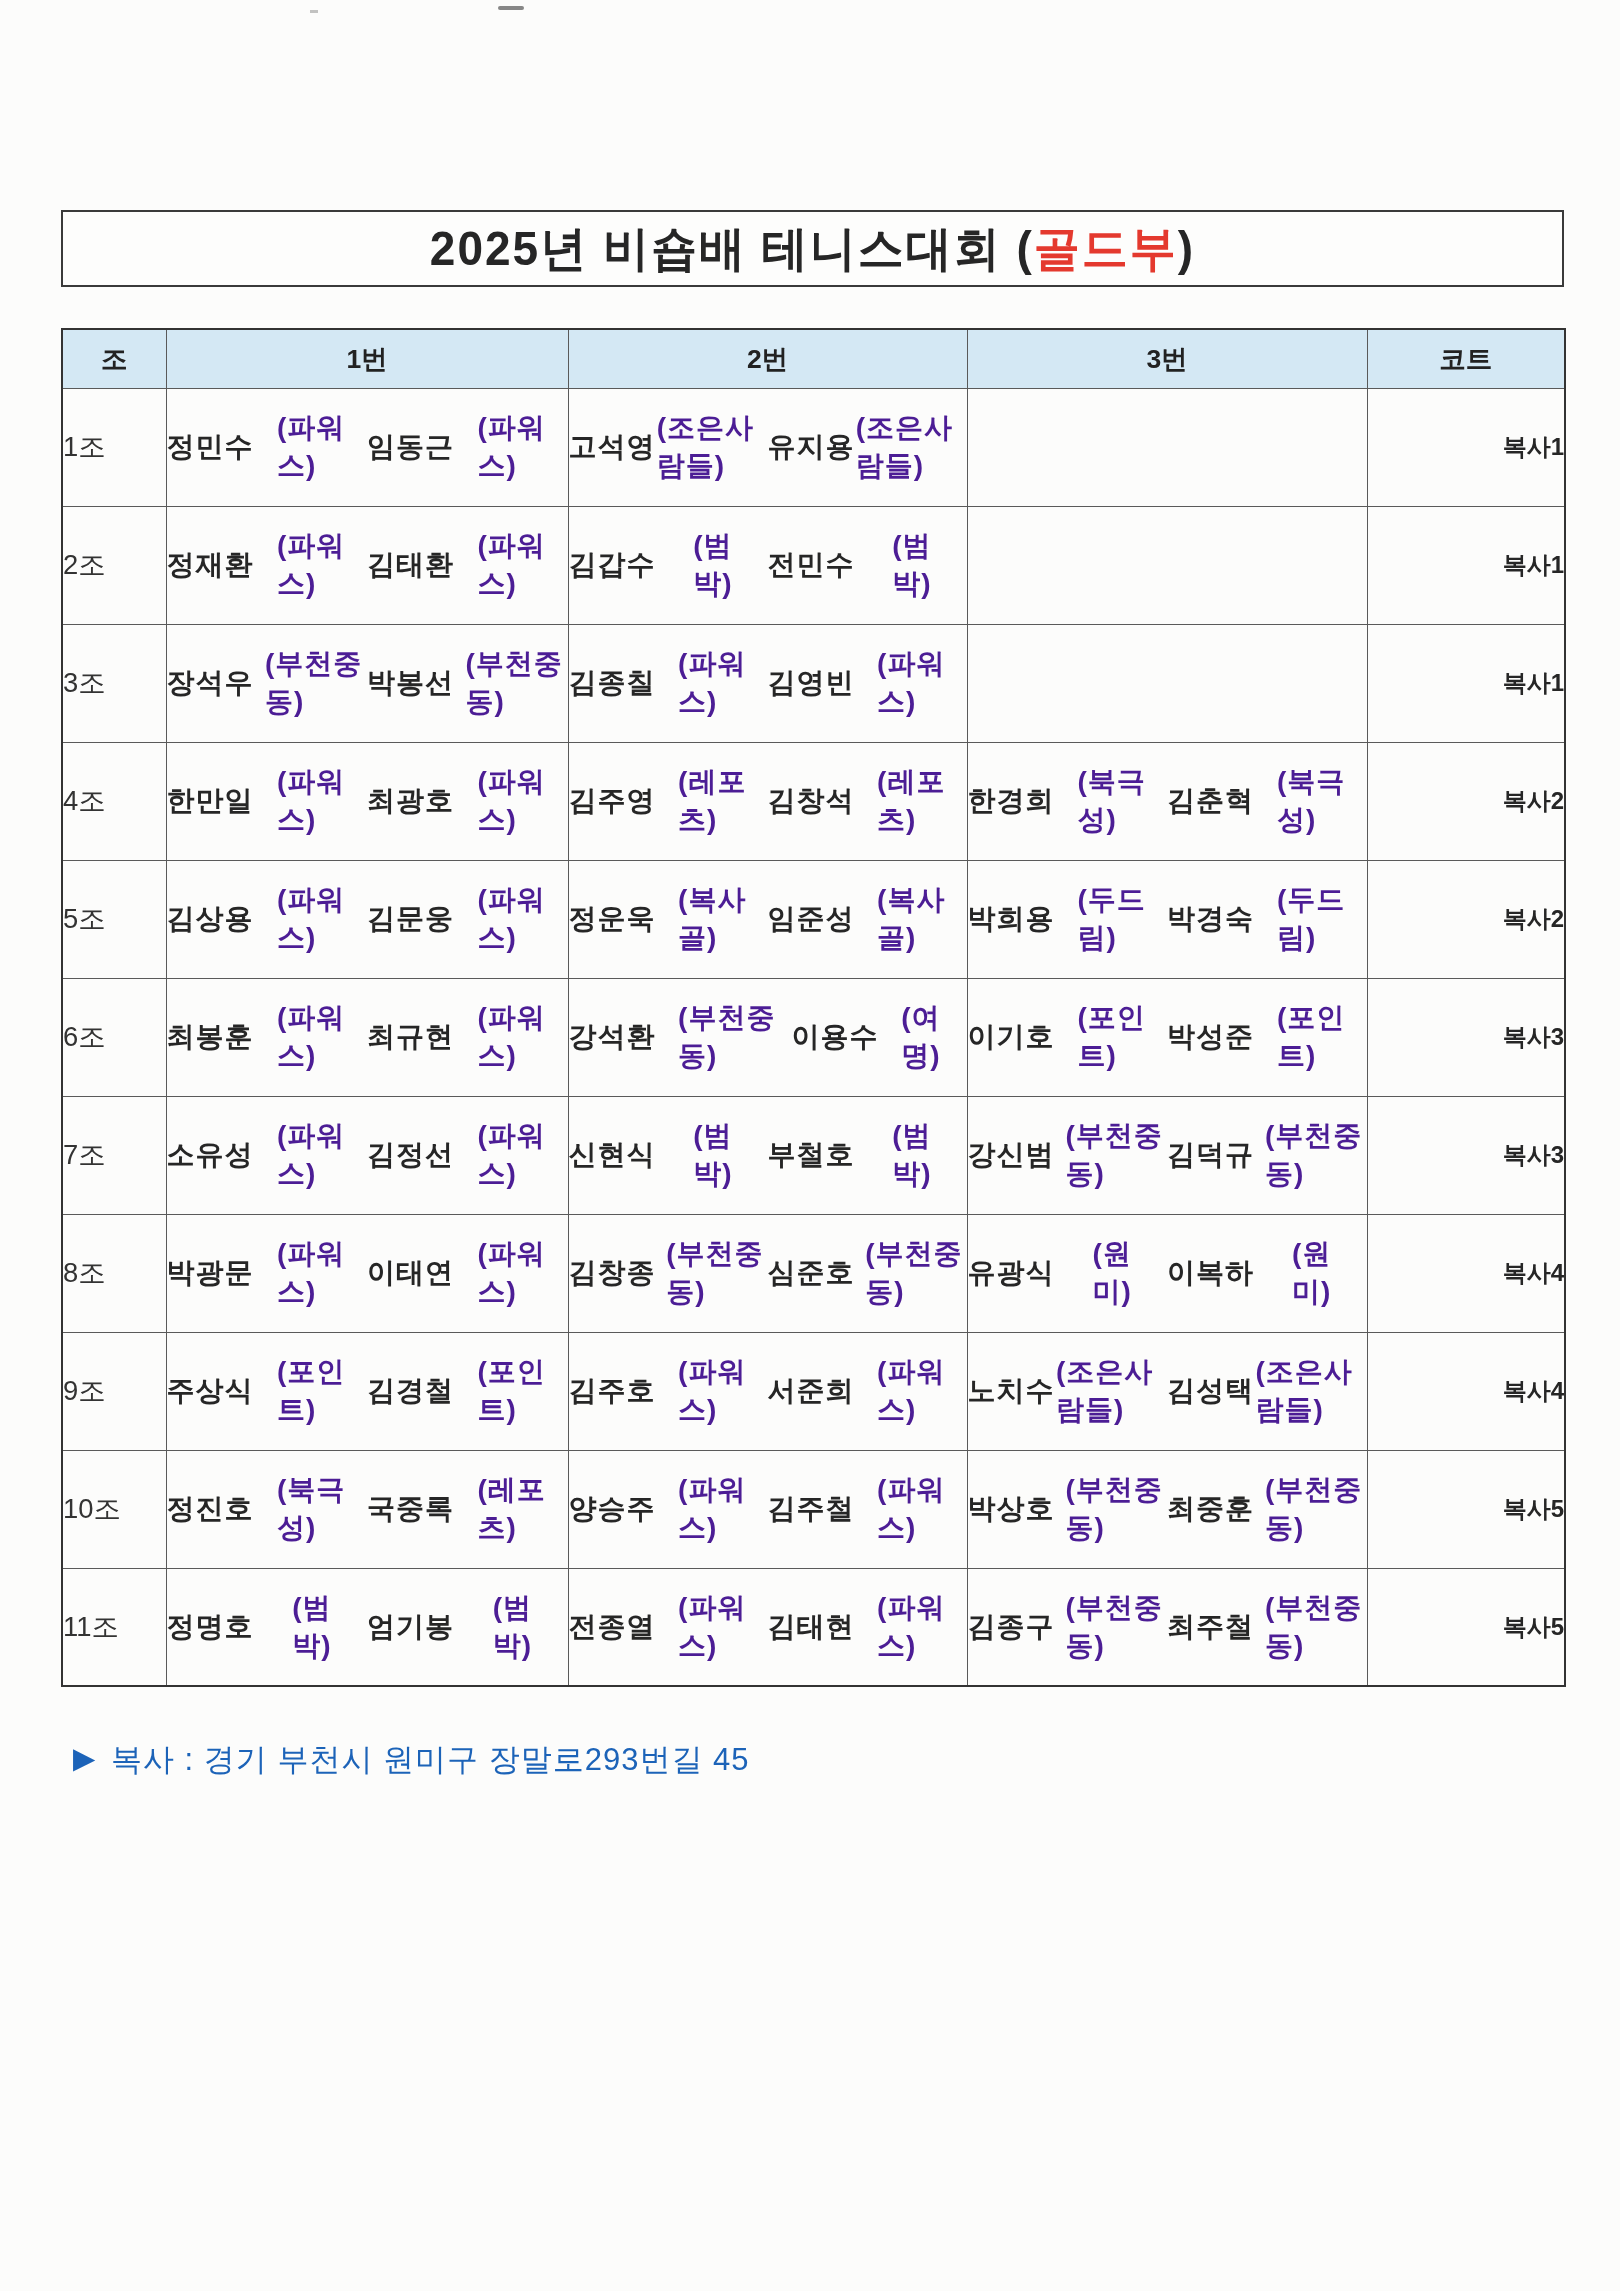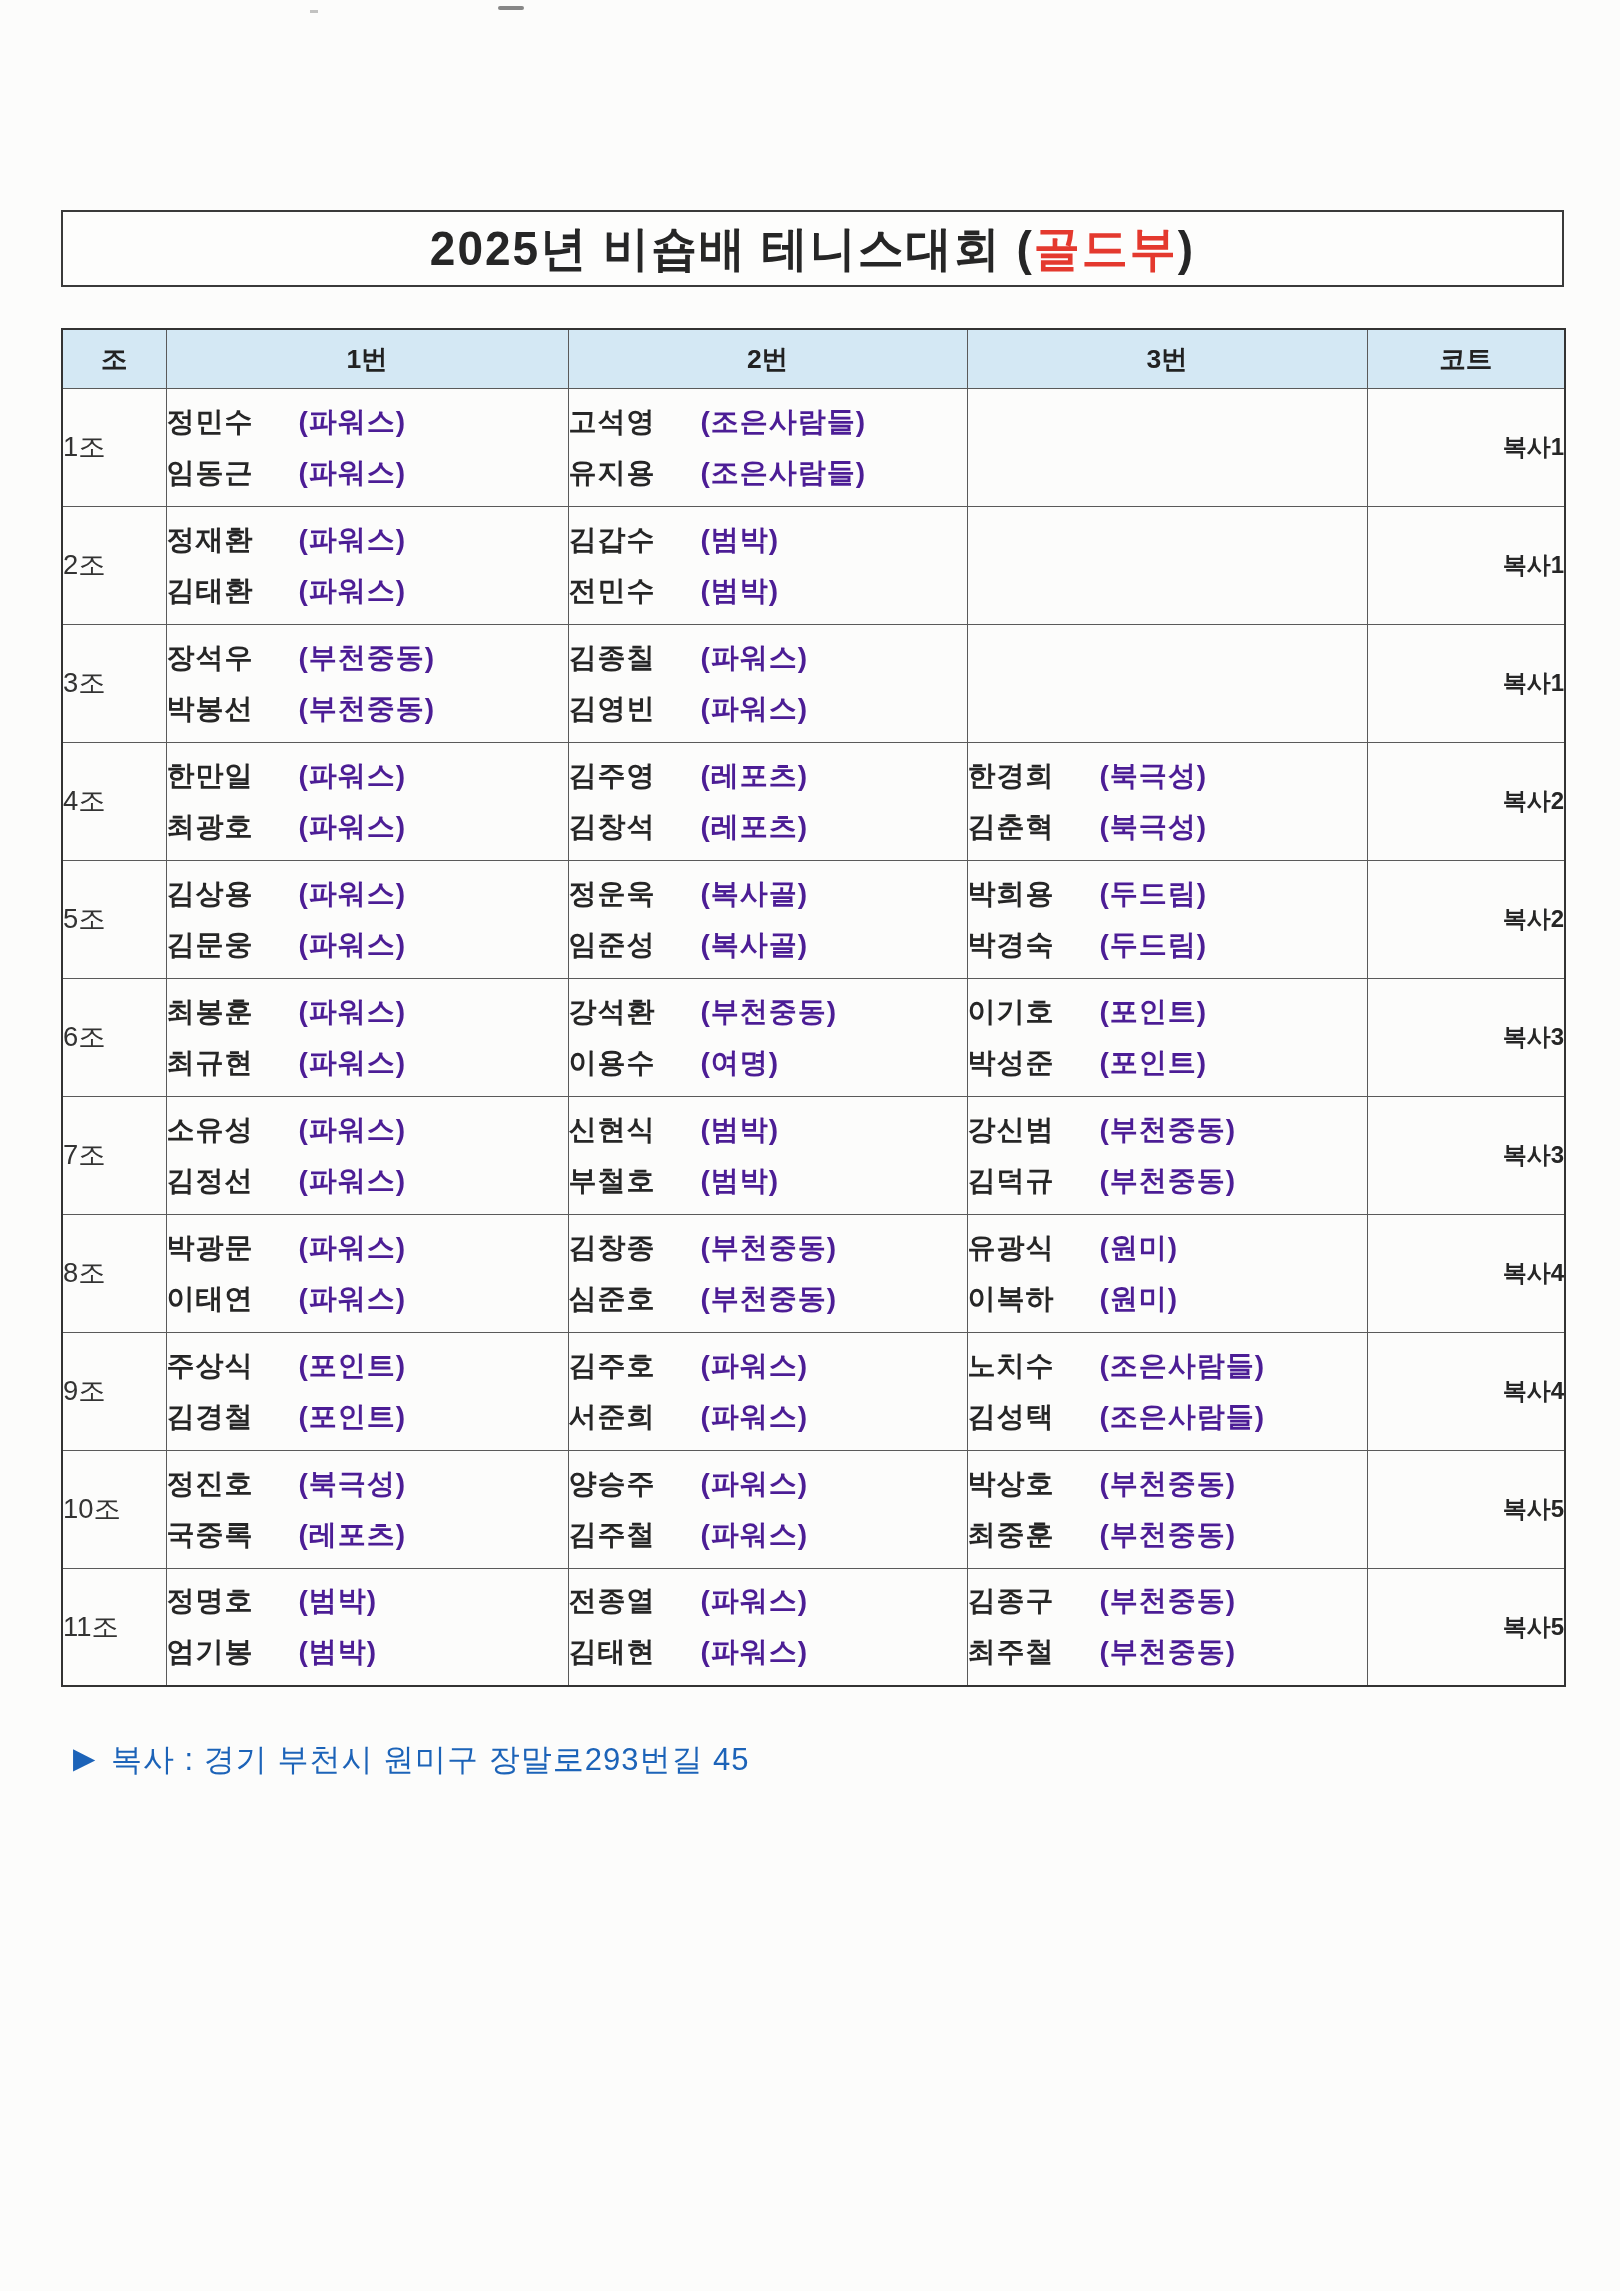--- a/index.html
+++ b/index.html
@@ -33,21 +33,21 @@
   table.groups th, table.groups td {
     border:1.5px solid #5a5a5a; padding:0; vertical-align:middle;
   }
   table.groups thead th {
     height:59px; background:#d4e8f4; color:#222;
     font-size:26.5px; font-weight:bold; text-align:center;
   }
   table.groups tbody tr { height:118px; }
   td.group-cell { font-size:27.4px; color:#333; }
   td.team-cell { padding:7.8px 5.9px 7.8px 15.7px; }
-  .team-lines { display:flex; flex-direction:column; justify-content:space-around; height:102px; }
+  .team-lines { display:flex; flex-direction:row; justify-content:space-around; height:102px; }
   .player-line { display:flex; align-items:center; }
   .player-name { display:inline-block; width:132px; font-size:28px; font-weight:bold; color:#262626; letter-spacing:1px; }
   .player-club { font-size:28px; font-weight:bold; color:#4c1d95; letter-spacing:1px; }
   td.court-cell { text-align:right; font-size:24px; font-weight:bold; color:#262626; }
 
   .footer-line {
     position:absolute; left:73px; top:1739px;
     display:flex; align-items:center; gap:15.7px;
   }
   .footer-tri { font-size:29px; color:#1c63b8; line-height:1; transform:translateY(-2px); }

